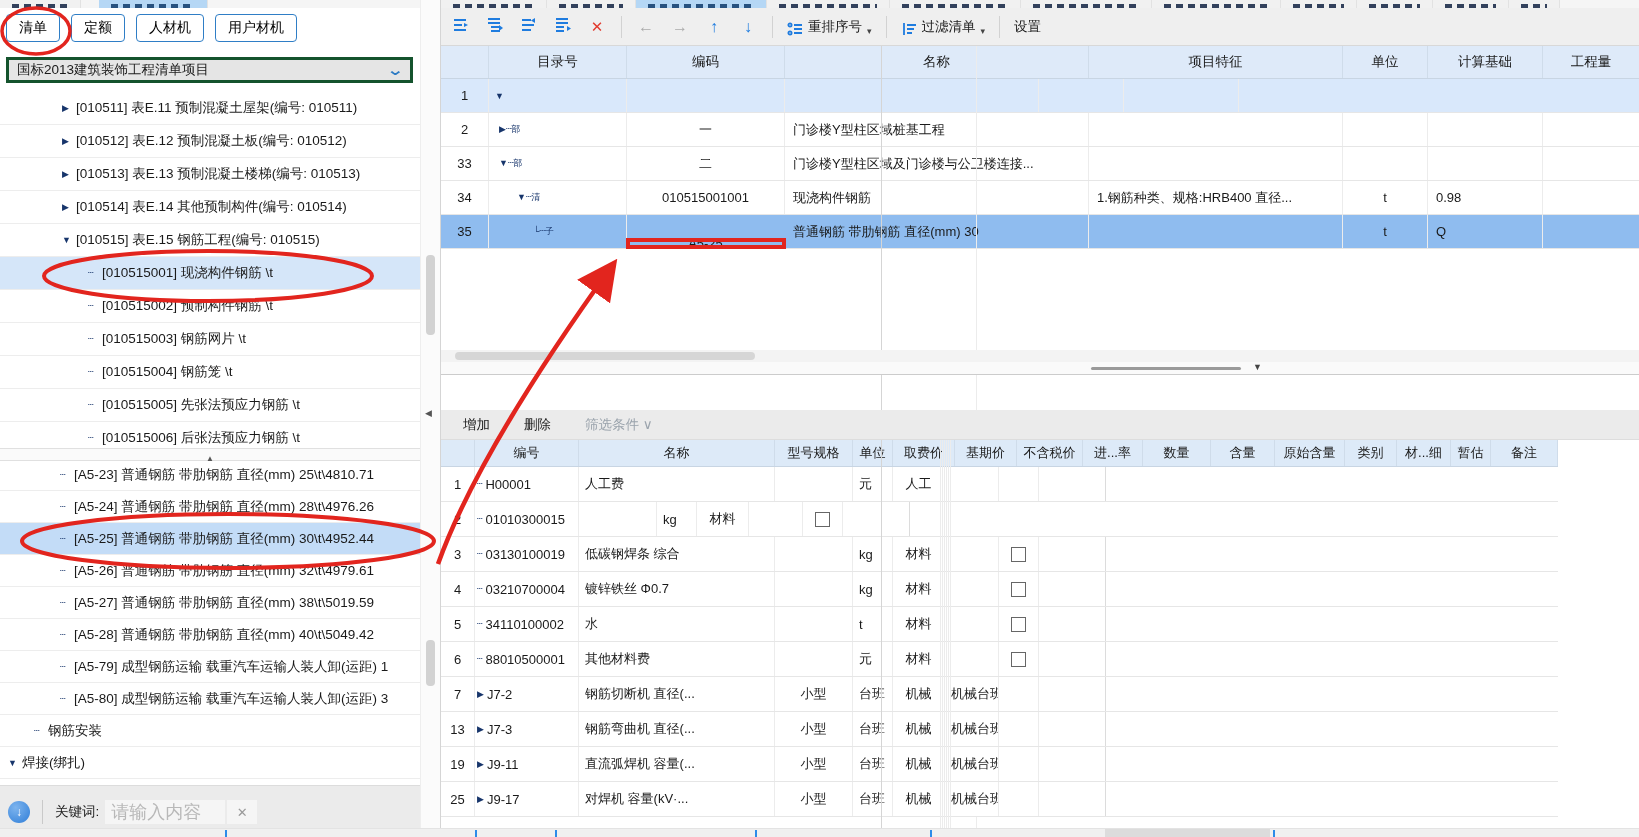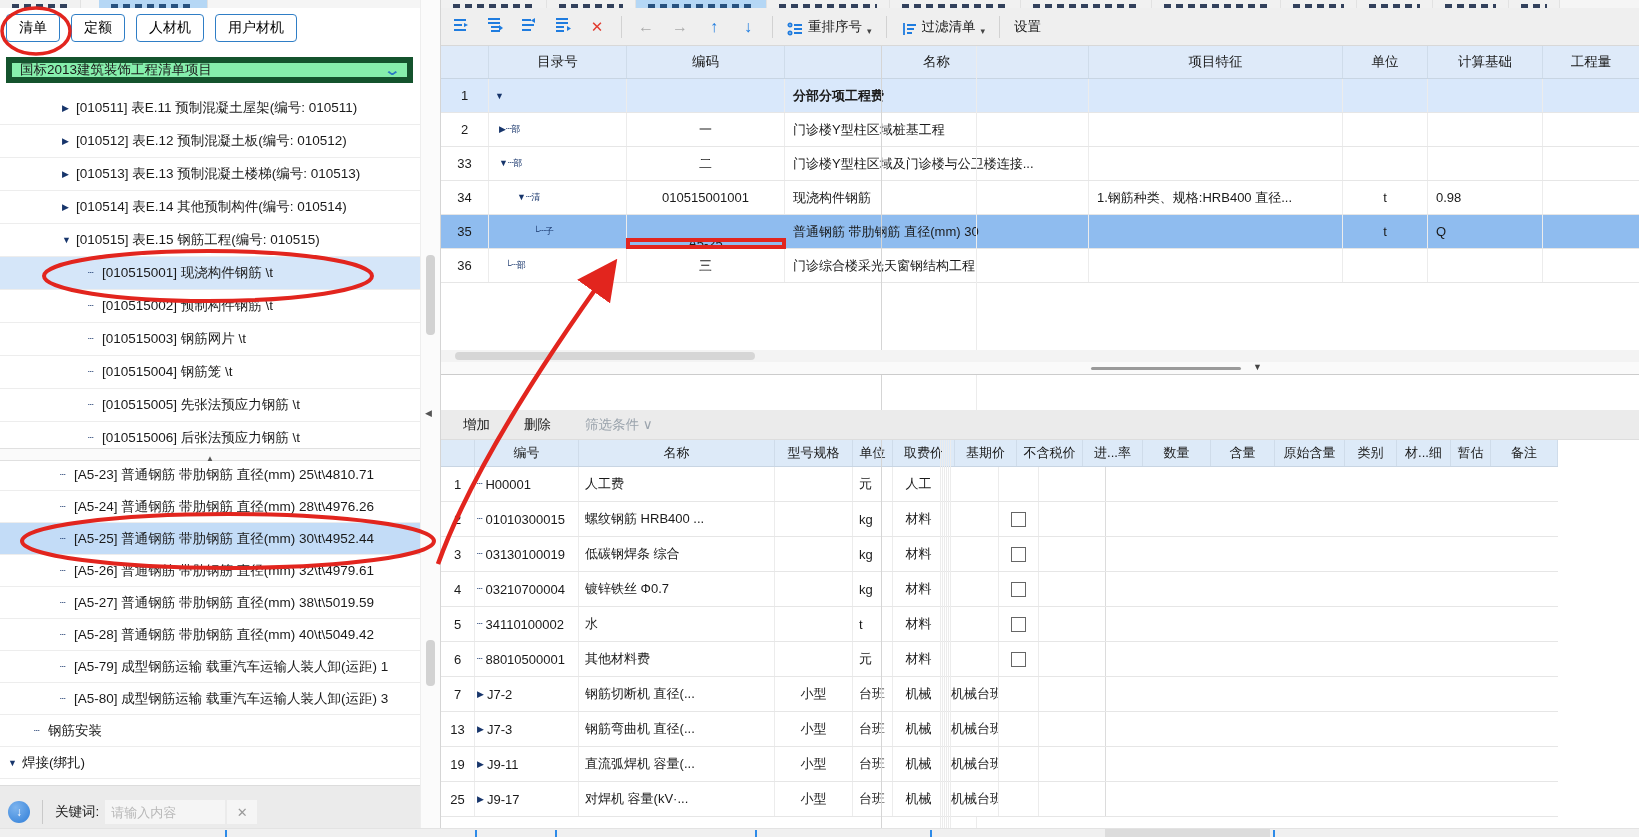--- a/index.html
+++ b/index.html
@@ -8,21 +8,21 @@
   
   .left{position:absolute;left:0;top:0;width:420px;height:837px;background:#fff;}
   .stubrow{position:absolute;left:0;top:0;height:8px;width:100%;display:flex;background:#f5f5f5;}
   .stub{height:8px;position:relative;border-right:1px solid #e2e2e2;background:#f1f1f1;}
   .stub .dash{position:absolute;left:12px;right:12px;bottom:0;height:4px;
       background:repeating-linear-gradient(90deg,#33415c 0 7px,transparent 7px 12px);}
   .stub.active{background:#b5d7f5;}
   .stub.active .dash{background:repeating-linear-gradient(90deg,#27517f 0 7px,transparent 7px 12px);}
   .btnrow{position:absolute;left:6px;top:14px;display:flex;gap:11px;}
   .lbtn{border:1px solid #2f7ec6;border-radius:4px;background:#fff;padding:4px 12px;font-size:14px;cursor:pointer;white-space:nowrap;}
-  .ddl{position:absolute;left:6px;top:57px;width:407px;height:26px;border:6px solid #14532d;background:#86efac;
+  .ddl{position:absolute;left:6px;top:57px;width:407px;height:26px;border:3px solid #14532d;background:#e5e5e5;
        display:flex;align-items:center;padding:0 8px;box-sizing:border-box;font-size:13.5px;}
   .ddl .chev{margin-left:auto;color:#2d7bc4;font-size:15px;font-weight:bold;transform:scaleX(1.4);}
   .tree{position:absolute;left:0;width:420px;}
   .tree-upper{top:92px;height:363px;}
   .tree-lower{top:459px;height:322px;}
   .trow{height:33px;display:flex;align-items:center;white-space:nowrap;overflow:hidden;
         border-bottom:1px solid #ededed;box-sizing:border-box;cursor:pointer;}
   .tree-lower .trow{height:32px;}
   .trow .arr{width:14px;color:#17356b;font-size:9px;flex:0 0 auto;}
   .trow .lbl{font-size:13.5px;}
@@ -31,21 +31,21 @@
   .treediv{position:absolute;left:0;top:448px;width:420px;height:11px;background:#fafafa;
            border-top:1px solid #e0e0e0;border-bottom:1px solid #e0e0e0;text-align:center;}
   .treediv span{font-size:8px;color:#555;line-height:10px;display:inline-block;}
   .searchbar{position:absolute;left:0;top:785px;width:420px;height:52px;background:#ebebeb;
              display:flex;align-items:center;border-top:1px solid #dcdcdc;}
   .bluecirc{width:22px;height:22px;border-radius:50%;margin-left:8px;flex:0 0 auto;
             background:radial-gradient(circle at 35% 30%,#7db4ee,#2f7ed8);display:flex;align-items:center;justify-content:center;
             color:#fff;font-size:12px;cursor:pointer;}
   .sep-v{width:1px;height:24px;background:#c9c9c9;margin:0 12px;}
   .kwlabel{font-size:13.5px;}
-  .kwinput{width:108px;height:24px;border:0;background:#f5f5f5;margin-left:6px;padding:0 6px;font-size:13px;color:#333;}
+  .kwinput{width:108px;height:24px;border:0;background:#f5f5f5;margin-left:6px;padding:0 6px;font-size:18px;color:#333;}
   .kwinput::placeholder{color:#b8b8b8;}
   .kwclear{width:30px;height:24px;background:#f5f5f5;color:#9a9a9a;display:flex;align-items:center;justify-content:center;
            margin-left:2px;cursor:pointer;font-size:13px;}
   
   .vstrip{position:absolute;left:420px;top:0;width:20px;height:837px;background:#fbfbfb;border-left:1px solid #eee;}
   .vthumb{position:absolute;left:5px;width:9px;border-radius:4px;background:#d2d2d2;}
   .collapse-arrow{position:absolute;left:4px;top:408px;color:#555;font-size:9px;}
   
   .right{position:absolute;left:440px;top:0;width:1199px;height:837px;border-left:1px solid #d5d5d5;box-sizing:border-box;}
   .rtabs{position:absolute;left:0;top:0;width:1199px;height:8px;display:flex;background:#f5f5f5;}
@@ -355,21 +355,20 @@
           <div class="mc m5 center">单位</div>
           <div class="mc m6 center">计算基础</div>
           <div class="mc m7 center">工程量</div>
         </div>
         <div class="mrow total">
           <div class="mc m0 num">1</div>
           <div class="mc m1 pad" style="padding-left: 6px;">
             <span class="dirglyph">▼</span>
           </div>
           <div class="mc m2 center"></div>
-          <div class="mc m3 pad">分部分项工程费</div>
           <div class="mc m4 pad"></div>
           <div class="mc m5 center"></div>
           <div class="mc m6 pad"></div>
           <div class="mc m7 right">-</div>
         </div>
         <div class="mrow ">
           <div class="mc m0 num">2</div>
           <div class="mc m1 pad" style="padding-left: 10px;">
             <span class="dirglyph">▶┄部</span>
           </div>
@@ -408,32 +407,20 @@
           <div class="mc m0 num">35</div>
           <div class="mc m1 pad" style="padding-left: 44px;">
             <span class="dirglyph">└┄子</span>
           </div>
           <div class="mc m2 center boxed">A5-25</div>
           <div class="mc m3 pad">普通钢筋 带肋钢筋 直径(mm) 30</div>
           <div class="mc m4 pad"></div>
           <div class="mc m5 center">t</div>
           <div class="mc m6 pad">Q</div>
           <div class="mc m7 right">0.98</div>
-        </div>
-        <div class="mrow ">
-          <div class="mc m0 num">36</div>
-          <div class="mc m1 pad" style="padding-left: 16px;">
-            <span class="dirglyph">└┄部</span>
-          </div>
-          <div class="mc m2 center">三</div>
-          <div class="mc m3 pad">门诊综合楼采光天窗钢结构工程</div>
-          <div class="mc m4 pad"></div>
-          <div class="mc m5 center"></div>
-          <div class="mc m6 pad"></div>
-          <div class="mc m7 right">-</div>
         </div>
       </div>
 
     <div class="hscroll">
       <div class="hthumb"></div>
     </div>
     <div class="splitter">
       <div class="sphandle"></div>
       <div class="spcaret">▼</div>
     </div>
@@ -484,21 +471,20 @@
           <div class="bc b13 pad"></div>
           <div class="bc b14 center"></div>
           <div class="bc b15 pad"></div>
         </div>
         <div class="brow">
           <div class="bc b0">2</div>
           <div class="bc b1">
             <span class="pfx">┄</span>
             <span>01010300015</span>
           </div>
-          <div class="bc b2 pad">螺纹钢筋 HRB400 ...</div>
           <div class="bc b3 center"></div>
           <div class="bc b4 pad">kg</div>
           <div class="bc b5 right">4.12</div>
           <div class="bc b6 right">4.12</div>
           <div class="bc b7 right">4.12</div>
           <div class="bc b8 right">12.95</div>
           <div class="bc b9 right">1004.5</div>
           <div class="bc b10 right">1025</div>
           <div class="bc b11 right">1025</div>
           <div class="bc b12 center">材料</div>

